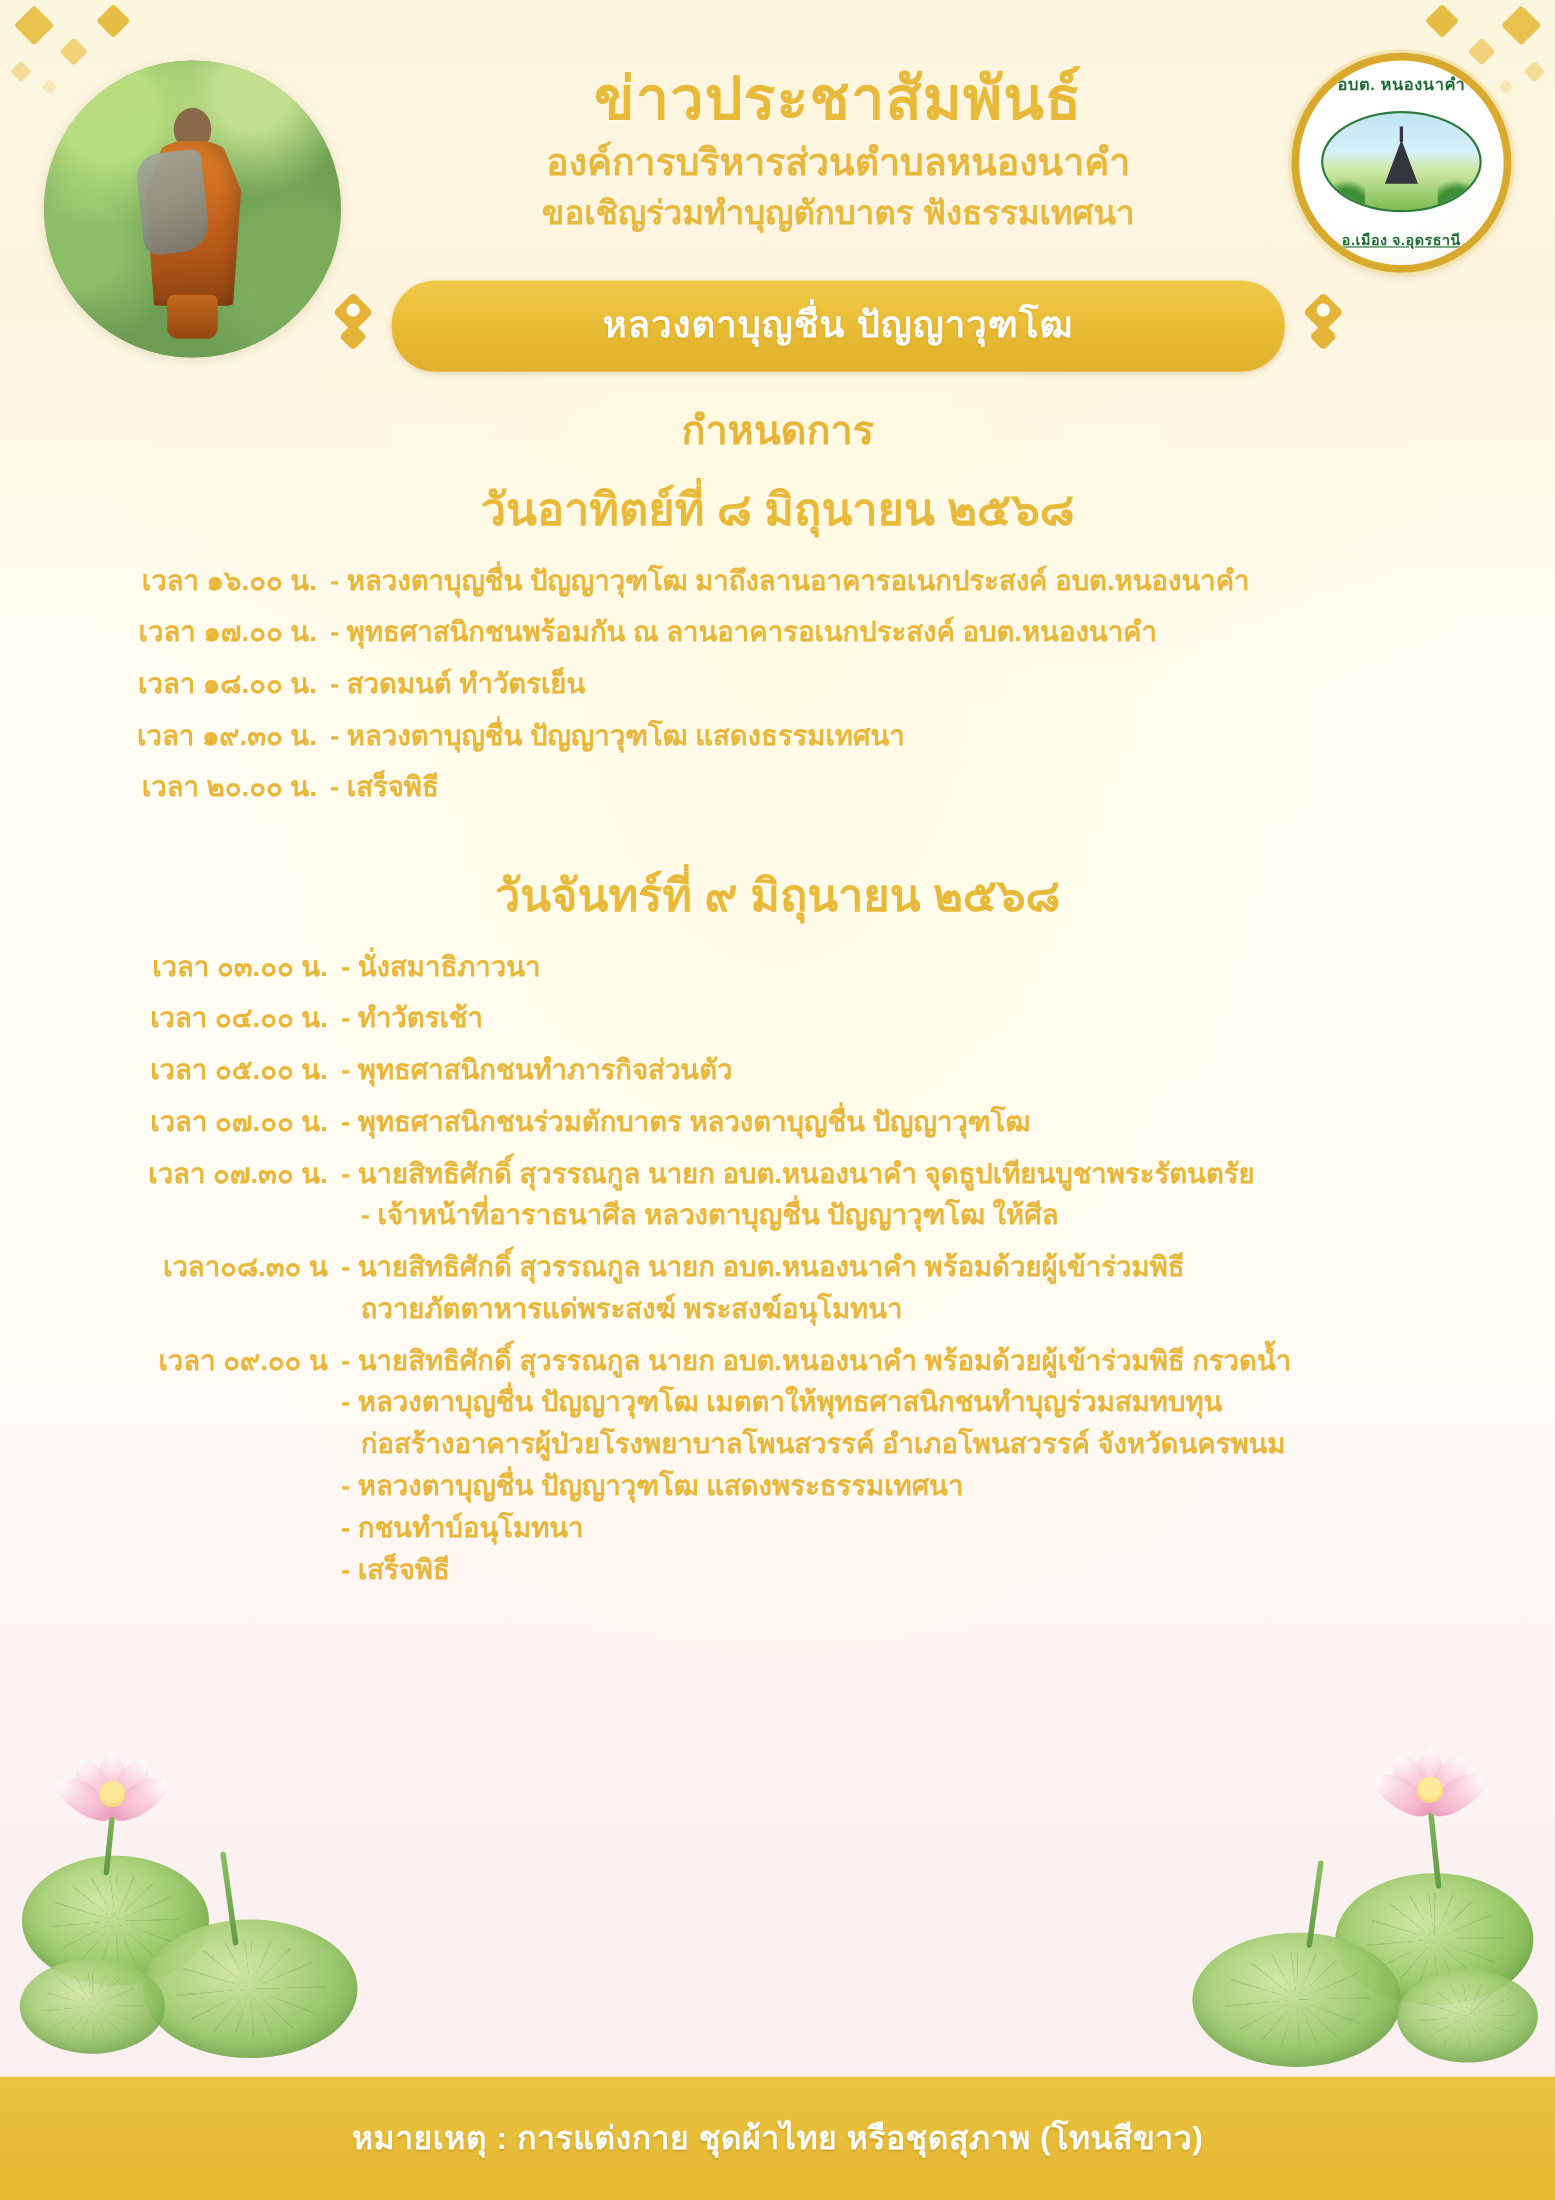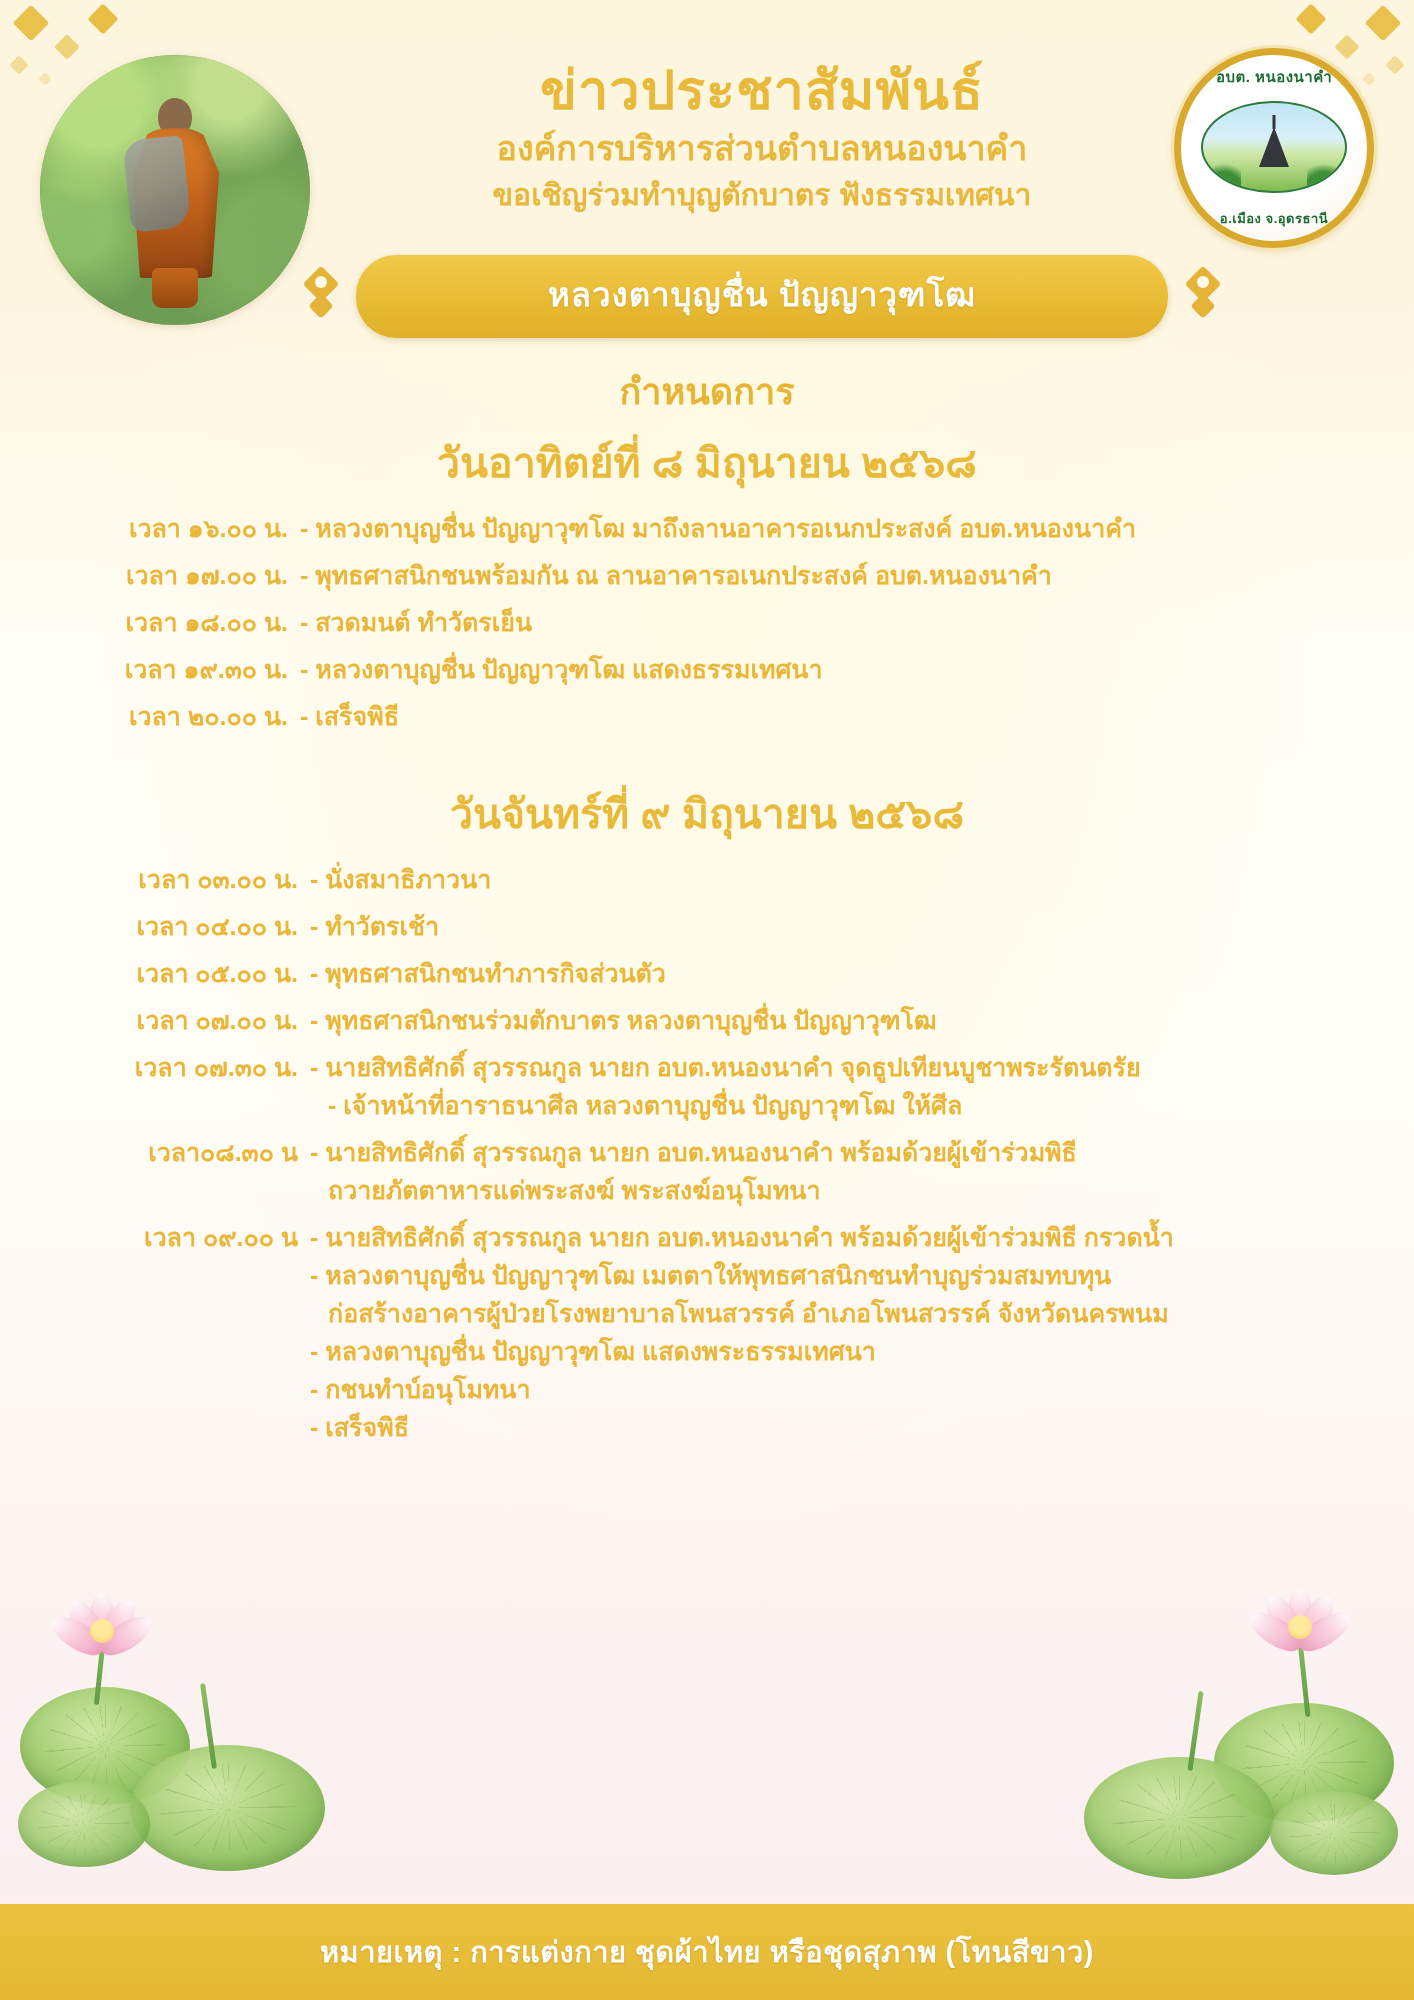--- a/index.html
+++ b/index.html
@@ -128,21 +128,21 @@
     background: radial-gradient(circle at 42% 34%, #ffffff 0 56%, #f6f2e4 100%);
     border:7px solid #d8a92c;
     box-shadow:0 0 0 3px #f4e4b0, 0 2px 8px rgba(130,100,30,.25);
     overflow:hidden;
   }
   .logo-seal .ring-text-top, .logo-seal .ring-text-bottom {
     position:absolute; left:0; right:0; text-align:center;
     font-size:15px; font-weight:700; color:#1d6b33; letter-spacing:.5px;
   }
   .logo-seal .ring-text-top { top:10px; }
-  .logo-seal .ring-text-bottom { bottom:12px; color:#1d6b33; font-size:13px; }
+  .logo-seal .ring-text-bottom { bottom:12px; color:#1d6b33; font-size:13px;text-decoration:underline; }
   .logo-seal .inner-scene {
     position:absolute; left:20px; right:20px; top:46px; height:92px;
     border-radius:50%;
     background: linear-gradient(180deg,#bfe5f4 0%, #d8f0f8 40%, #cfe9a8 58%, #7fbb4e 100%);
     overflow:hidden;
     border:2px solid #2c7a3c;
   }
   .logo-seal .stupa {
     position:absolute; left:50%; bottom:24px; transform:translateX(-50%);
     width:0; height:0;
@@ -263,21 +263,21 @@
   }
   .stem {
     position:absolute; width:5px;
     background: linear-gradient(180deg,#8bbf62,#5f9a45);
     border-radius:3px;
   }
 
   
   .footer {
     position:absolute; left:0; right:0; bottom:0;
-    height:96px;
+    height:112px;
     background: linear-gradient(180deg,#eac23f 0%, #e4b833 100%);
     display:flex; align-items:center; justify-content:center;
   }
   .footer span {
     font-size:29px; font-weight:700; color:#ffffff; letter-spacing:.5px;
     text-shadow:0 1px 2px rgba(150,110,20,.35);
   }
   .footer-gap { position:absolute; left:0; right:0; bottom:92px; height:14px; background:#fdeef0; }
 </style>
 </head>

